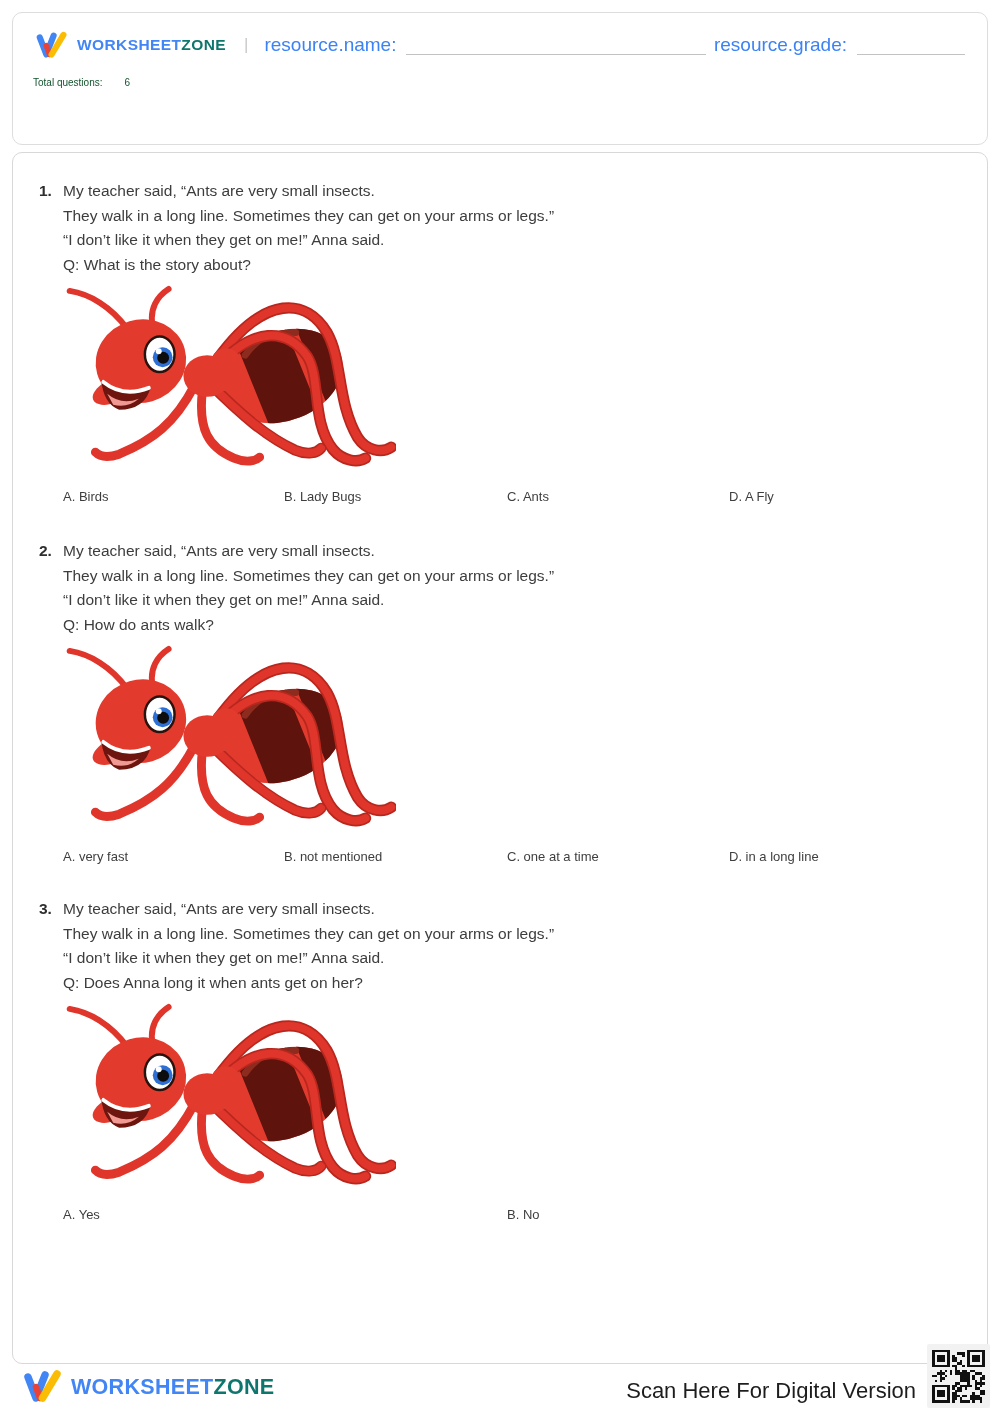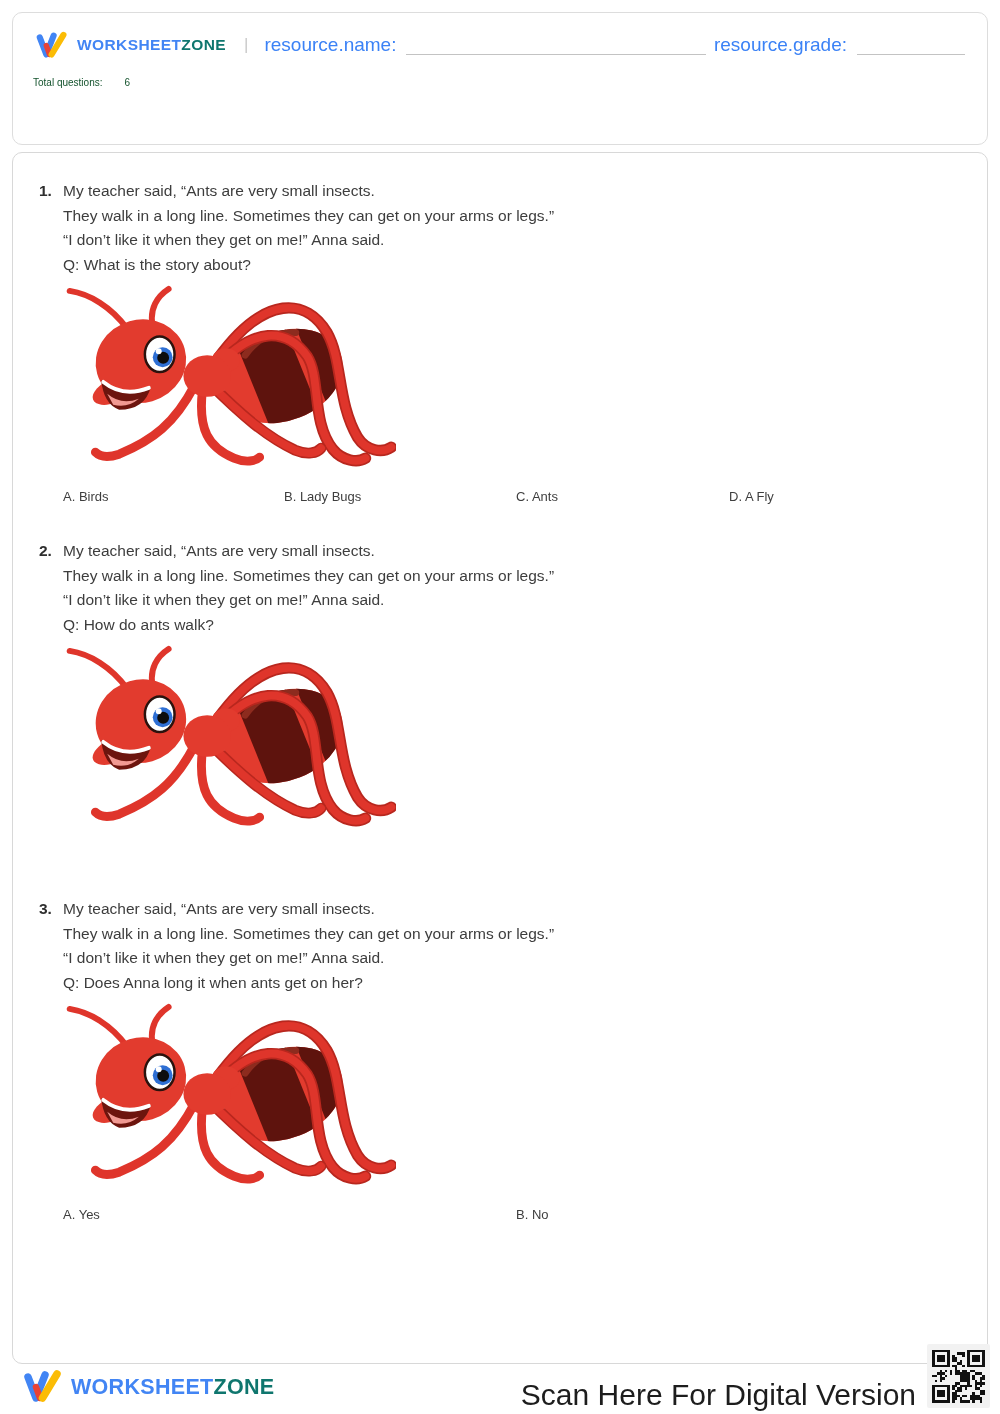--- a/index.html
+++ b/index.html
@@ -26,27 +26,27 @@
   .main-card { position:absolute; left:12px; right:12px; top:152px; height:1212px;
     border:1px solid #d8d8d8; border-radius:10px; background:#fff; }
   .question { position:absolute; left:0; right:0; }
   .q1 { top:26px; } .q2 { top:386px; } .q3 { top:744px; }
   .q-text { display:flex; padding-left:26px; }
   .q-num { font-weight:bold; color:#2e2e2e; font-size:15.5px; line-height:24.5px; width:24px; flex:0 0 auto; }
   .q-lines { font-size:15.5px; line-height:24.5px; color:#3d3d3d; }
   .ant { width:340px; height:188px; display:block; margin:8px 0 0 43px; }
   .answers { position:relative; height:22px; margin-top:16px; font-size:13px; color:#3e3e3e; }
   .ans { position:absolute; top:0; white-space:nowrap; cursor:pointer; }
-  .col1 { left:50px; } .col2 { left:271px; } .col3 { left:494px;margin-left:9px; } .col4 { left:716px; }
+  .col1 { left:50px; } .col2 { left:271px; } .col3 { left:494px; } .col4 { left:716px; }
 
   
   .footer-logo-row { position:absolute; left:20px; top:1368px; display:flex; align-items:center; }
   .logo-lg { width:46px; height:38px; }
   .brand-text-lg { font-weight:bold; font-size:21.5px; letter-spacing:.3px; margin-left:5px; white-space:nowrap; }
-  .scan-text { position:absolute; right:84px; top:1378px; font-size:30px; color:#1d1d1d; white-space:nowrap; }
+  .scan-text { position:absolute; right:84px; top:1378px; font-size:22px; color:#1d1d1d; white-space:nowrap; }
   .qr-box { position:absolute; right:10px; top:1344px; width:63px; height:64px;
     background:#f2f2f2; padding:5px; border-radius:2px; }
   .qr-box svg { width:100%; height:100%; display:block; }
 </style>
 </head>
 <body>
 
 <svg width="0" height="0" style="position:absolute">
   <defs>
     <symbol id="wmark" viewBox="0 0 44 38">
@@ -152,20 +152,26 @@
       <div class="q-lines">
         <div>My teacher said, “Ants are very small insects.</div>
         <div>They walk in a long line. Sometimes they can get on your arms or legs.”</div>
         <div>“I don’t like it when they get on me!” Anna said.</div>
         <div>Q: How do ants walk?</div>
       </div>
     </div>
     <svg class="ant">
         <use href="#antpic"></use>
       </svg>
+    <div class="answers">
+      <span class="ans col1">A. very fast</span>
+      <span class="ans col2">B. not mentioned</span>
+      <span class="ans col3">C. one at a time</span>
+      <span class="ans col4">D. in a long line</span>
+    </div>
   </section>
 
   <section class="question q3">
     <div class="q-text">
       <span class="q-num">3.</span>
       <div class="q-lines">
         <div>My teacher said, “Ants are very small insects.</div>
         <div>They walk in a long line. Sometimes they can get on your arms or legs.”</div>
         <div>“I don’t like it when they get on me!” Anna said.</div>
         <div>Q: Does Anna long it when ants get on her?</div>

